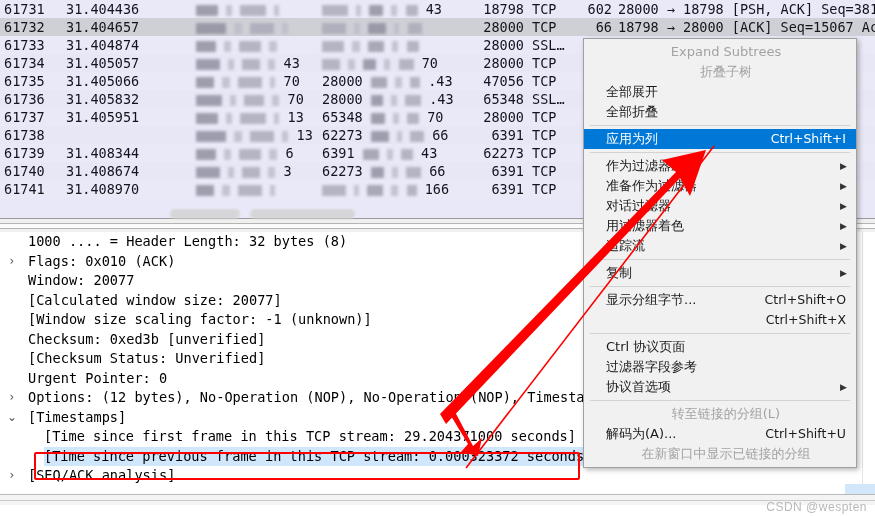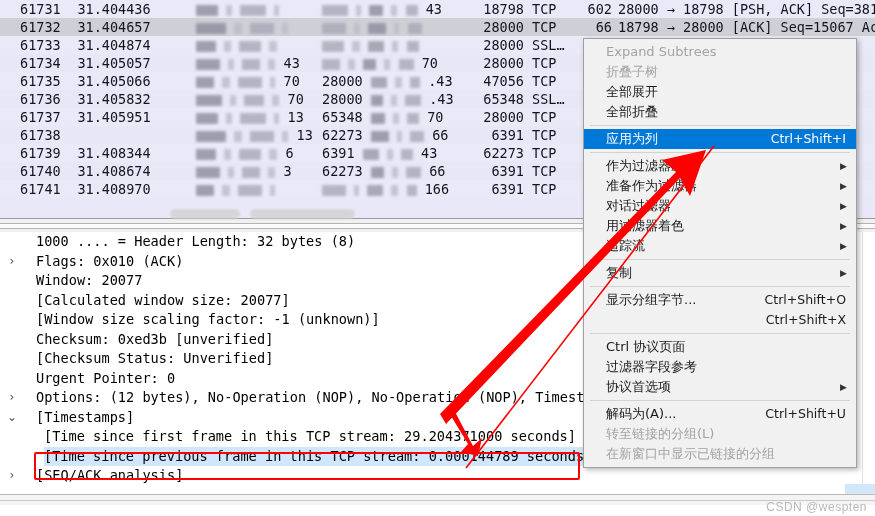--- a/index.html
+++ b/index.html
@@ -21,22 +21,22 @@
     position:relative;
     height:18px;line-height:18px;
     font-family:"DejaVu Sans Mono","Liberation Mono",monospace;
     font-size:13.5px;
     color:#14141e;
     white-space:nowrap;
     background:#e9e9f7;
   }
   .plist-row.alt{background:#e7e7f6;}
   .plist-row.selected{background:#cfcfd6;}
-  .c-no{position:absolute;left:20px;width:62px;text-align:left;}
-  .c-time{position:absolute;left:56px;width:116px;text-align:center;}
+  .c-no{position:absolute;left:4px;width:62px;text-align:left;}
+  .c-time{position:absolute;left:66px;width:116px;text-align:left;}
   .c-src{position:absolute;left:196px;width:120px;}
   .c-dst{position:absolute;left:322px;width:124px;}
   .c-dport{position:absolute;left:470px;width:54px;text-align:right;}
   .c-proto{position:absolute;left:532px;width:46px;}
   .c-len{position:absolute;left:578px;width:34px;text-align:right;}
   .c-info{position:absolute;left:618px;}
 
   
   .redact{
     display:inline-block;height:11px;vertical-align:middle;
@@ -74,21 +74,21 @@
   .drow{
     position:relative;height:19.5px;line-height:19.5px;
     font-family:"DejaVu Sans Mono","Liberation Mono",monospace;
     font-size:13.6px;color:#000;white-space:nowrap;
   }
   .drow .exp{
     position:absolute;left:6px;top:0;width:12px;text-align:center;
     color:#555;font-size:12px;font-family:"DejaVu Sans",sans-serif;
   }
   .drow .dtxt{position:absolute;top:0;}
-  .ind1{left:36px;text-align:center;}
+  .ind1{left:28px;text-align:center;}
   .ind2{left:44px;}
   .drow.sel .dtxt{background:#cfe6fb;}
 
   #detail-bottom-edge{
     position:absolute;left:0;top:494px;width:875px;height:10px;
     border-top:1px solid #b9b9b9;background:#f4f4f4;
   }
   #detail-bottom-edge .l2{
     position:absolute;left:0;right:0;top:5px;height:1px;background:#c9c9c9;
   }
@@ -111,21 +111,21 @@
     padding:3px 0 3px 0;
   }
   .mi{
     position:relative;height:20px;line-height:20px;
     padding-left:22px;padding-right:10px;white-space:nowrap;
     font-family:"DejaVu Sans","Liberation Sans",sans-serif;
   }
   .mi .lbl{display:inline-block;}
   .mi .sc{position:absolute;right:10px;top:0;font-size:12.5px;}
   .mi .arw{position:absolute;right:9px;top:0;font-size:9px;color:#333;}
-  .mi.disabled{color:#a3a3a3;}
+  .mi.disabled{color:#a3a3a3;text-align:center;}
   .mi.hl{background:#0078d7;color:#ffffff;}
   .mi.hl .sc{color:#ffffff;}
   .msep{height:1px;background:#d2d2d2;margin:3px 6px 3px 6px;}
 
   
   #arrows{position:absolute;left:0;top:0;width:875px;height:516px;pointer-events:none;}
 
   
   #watermark{
     position:absolute;right:8px;bottom:2px;
@@ -295,21 +295,21 @@
       <span class="dtxt ind1">Options: (12 bytes), No-Operation (NOP), No-Operation (NOP), Timesta</span>
     </div>
     <div class="drow">
       <span class="exp">⌄</span>
       <span class="dtxt ind1">[Timestamps]</span>
     </div>
     <div class="drow">
       <span class="dtxt ind2">[Time since first frame in this TCP stream: 29.204371000 seconds]</span>
     </div>
     <div class="drow sel">
-      <span class="dtxt ind2">[Time since previous frame in this TCP stream: 0.000144789 seconds</span>
+      <span class="dtxt ind2">[Time since previous frame in this TCP stream: 0.000323372 seconds</span>
     </div>
     <div class="drow">
       <span class="exp">›</span>
       <span class="dtxt ind1">[SEQ/ACK analysis]</span>
     </div>
   </div>
 <div id="right-edge"></div>
 <div id="blue-strip"></div>
 <div id="detail-bottom-edge">
   <div class="l2"></div>
@@ -333,22 +333,22 @@
     <div class="msep"></div>
     <div class="mi"><span class="lbl">复制</span><span class="arw">▶</span></div>
     <div class="msep"></div>
     <div class="mi"><span class="lbl">显示分组字节...</span><span class="sc">Ctrl+Shift+O</span></div>
     <div class="mi"><span class="sc">Ctrl+Shift+X</span></div>
     <div class="msep"></div>
     <div class="mi"><span class="lbl">Ctrl 协议页面</span></div>
     <div class="mi"><span class="lbl">过滤器字段参考</span></div>
     <div class="mi"><span class="lbl">协议首选项</span><span class="arw">▶</span></div>
     <div class="msep"></div>
+    <div class="mi disabled"><span class="lbl">转至链接的分组(L)</span></div>
     <div class="mi"><span class="lbl">解码为(A)...</span><span class="sc">Ctrl+Shift+U</span></div>
-    <div class="mi disabled"><span class="lbl">转至链接的分组(L)</span></div>
     <div class="mi disabled"><span class="lbl">在新窗口中显示已链接的分组</span></div>
   </div>
 
 <svg id="arrows" viewBox="0 0 875 516" xmlns="http://www.w3.org/2000/svg">
 
   <g>
     <line x1="466" y1="468" x2="714" y2="146" stroke="#ff0000" stroke-width="1.6"></line>
   </g>
 
   <g>

